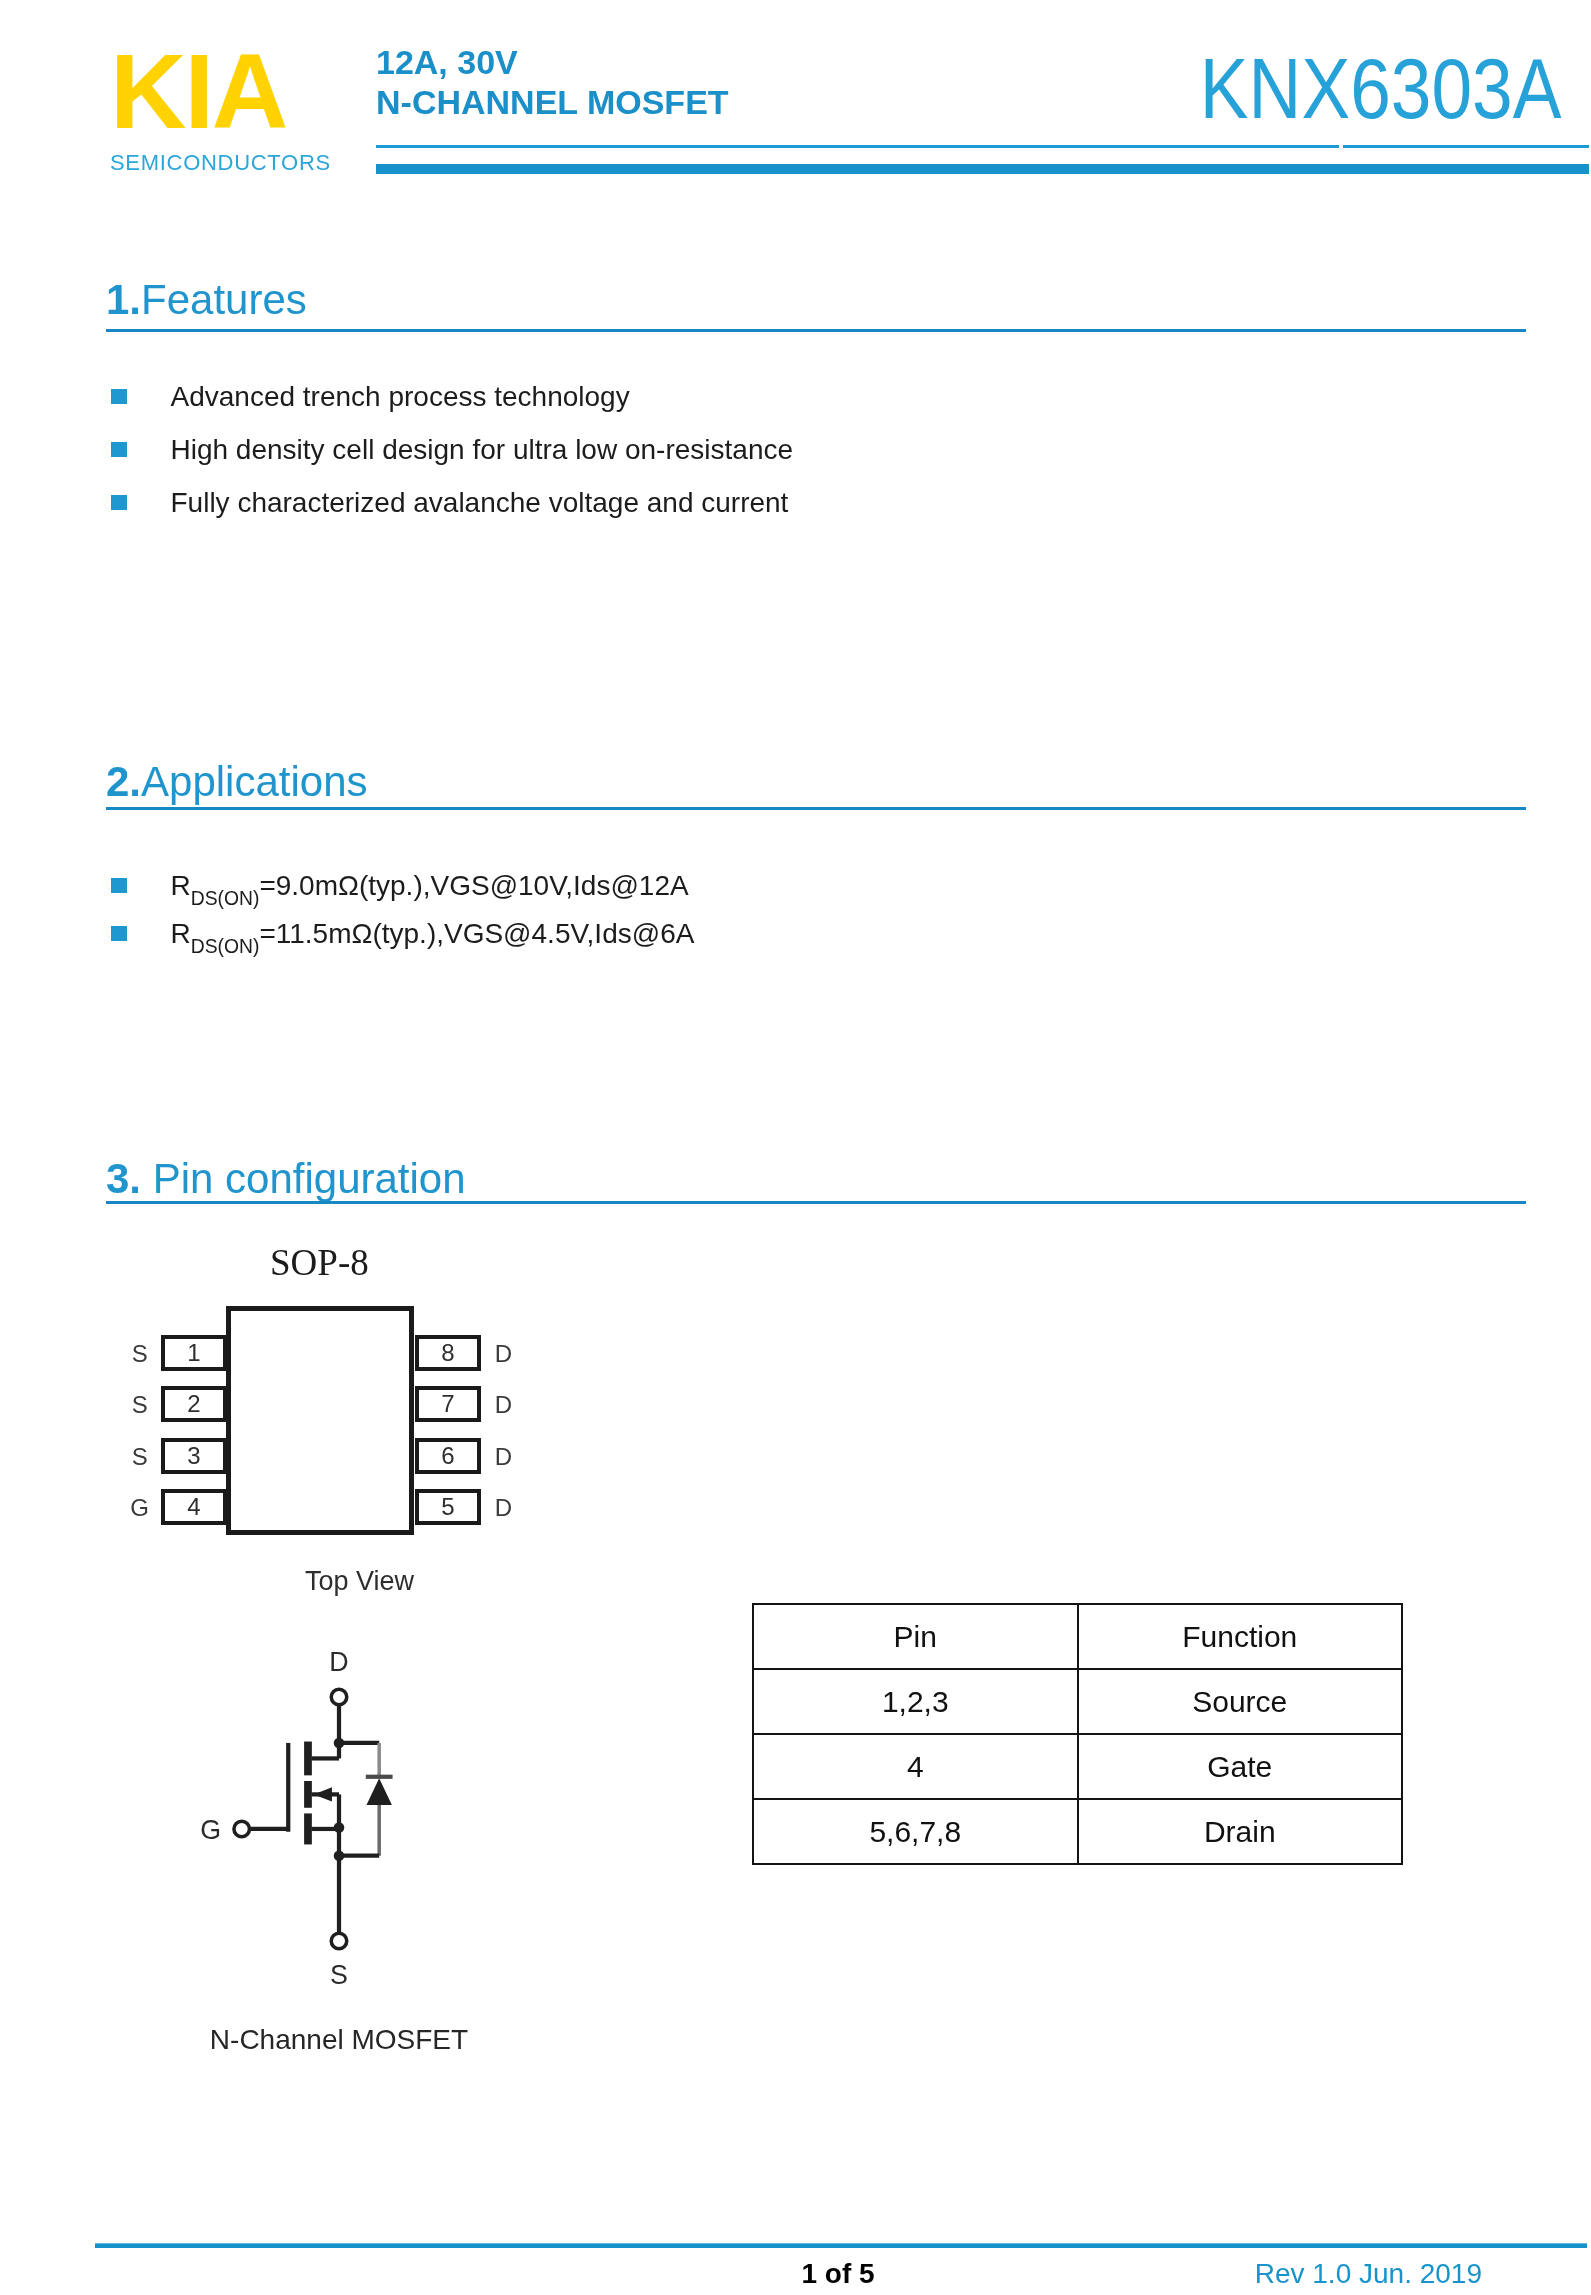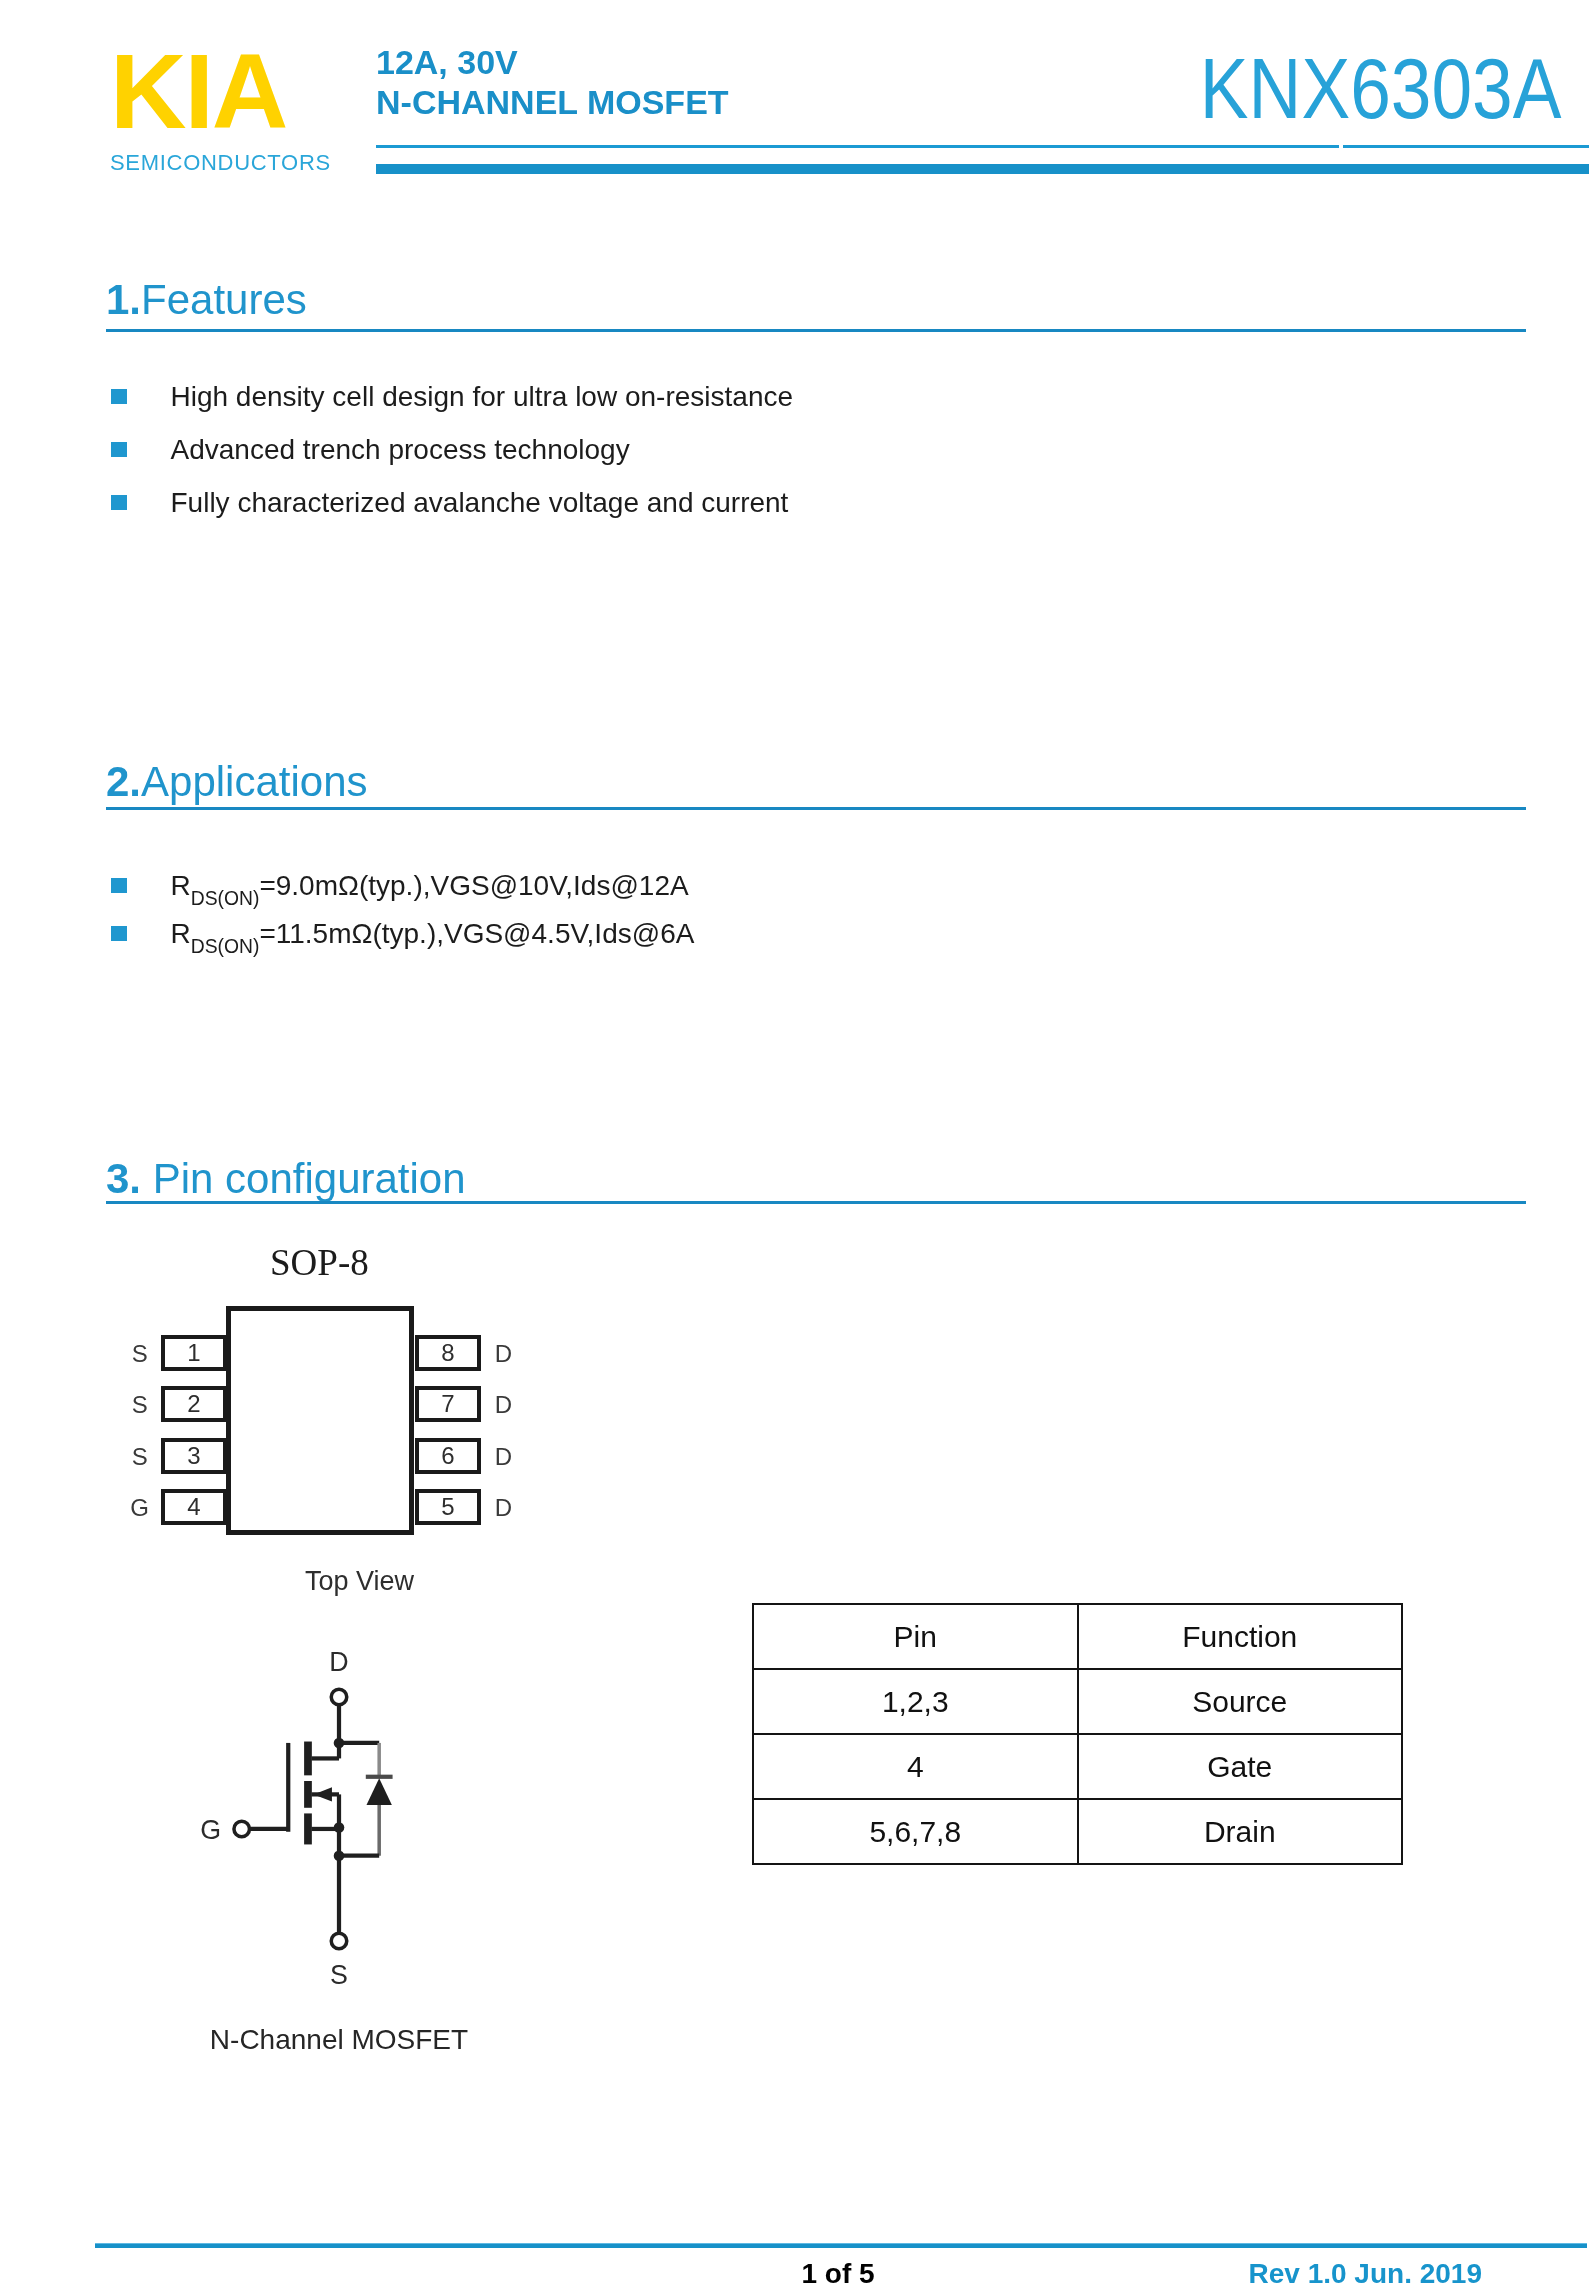--- a/index.html
+++ b/index.html
@@ -55,21 +55,21 @@
 
   
   table.pintab{position:absolute;left:752px;top:1603px;width:651px;border-collapse:collapse;
     border:2.8px solid #141414;table-layout:fixed;}
   table.pintab td{border:2.1px solid #141414;width:50%;height:61px;text-align:center;
     vertical-align:middle;font-size:30px;color:#111;}
 
   
   .foot-rule{left:95px;top:2243px;width:1492px;height:3.5px;background:#1791c9;border-top:1.4px solid #5fb9e3;}
   .foot-page{left:732px;top:2258px;width:212px;text-align:center;font-size:28px;font-weight:bold;color:#000000;}
-  .foot-rev{right:107px;top:2258px;font-size:28px;font-weight:bold;color:#1794cc;text-align:right;}
+  .foot-rev{right:107px;top:2258px;font-size:28px;font-weight:normal;color:#1794cc;text-align:right;}
 </style>
 </head>
 <body>
 
 <div class="page">
 
   <div class="abs logo-kia">KIA</div>
   <div class="abs logo-sub">SEMICONDUCTORS</div>
   <div class="abs hdr-rating">
     <div>12A, 30V</div>
@@ -78,25 +78,25 @@
   <div class="abs part-no">KNX6303A</div>
   <div class="abs rule-thin a"></div>
   <div class="abs rule-thin b"></div>
   <div class="abs rule-thick"></div>
 
   <div class="abs sec-head" style="top:277px;"><span class="num">1.</span><span>Features</span></div>
   <div class="abs sec-rule" style="top:329px;"></div>
   <ul class="abs blist features" style="top:380px;">
       <li>
         <span class="sq"></span>
+        <span class="litext">Advanced trench process technology</span>
+      </li>
+      <li>
+        <span class="sq"></span>
         <span class="litext">High density cell design for ultra low on-resistance</span>
-      </li>
-      <li>
-        <span class="sq"></span>
-        <span class="litext">Advanced trench process technology</span>
       </li>
       <li>
         <span class="sq"></span>
         <span class="litext">Fully characterized avalanche voltage and current</span>
       </li>
     </ul>
 
   <div class="abs sec-head" style="top:759px;"><span class="num">2.</span><span>Applications</span></div>
   <div class="abs sec-rule" style="top:807px;"></div>
   <ul class="abs blist apps" style="top:869px;">

